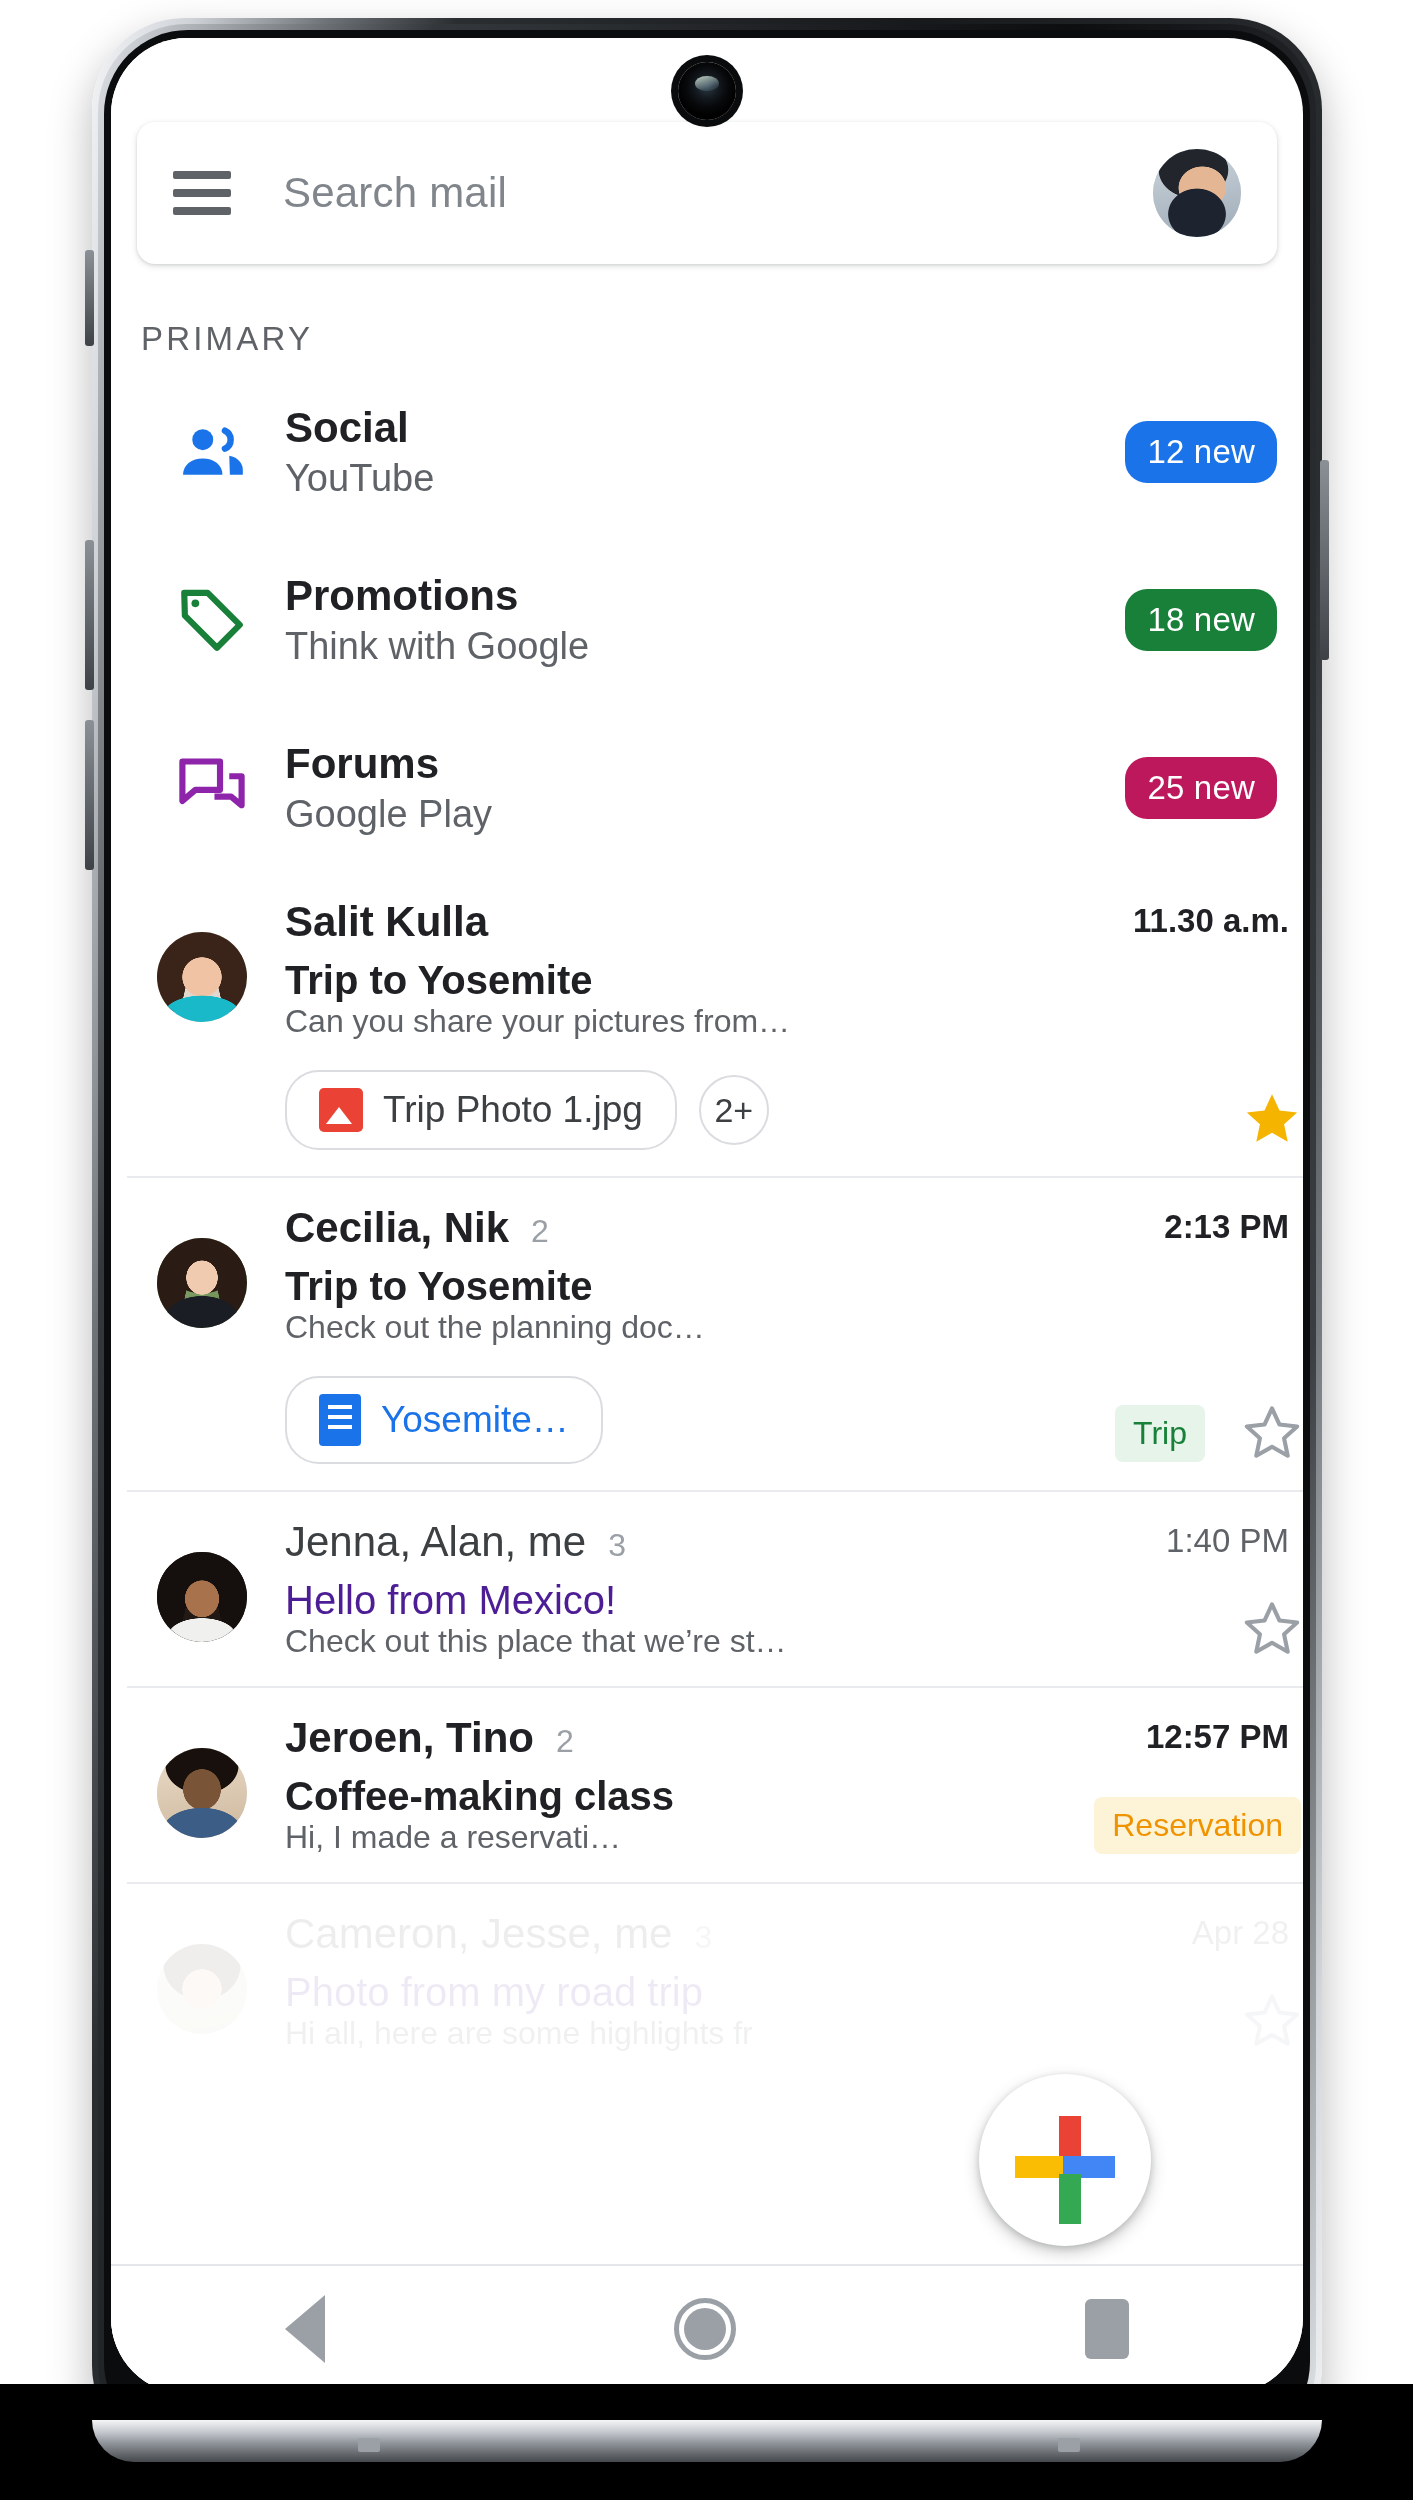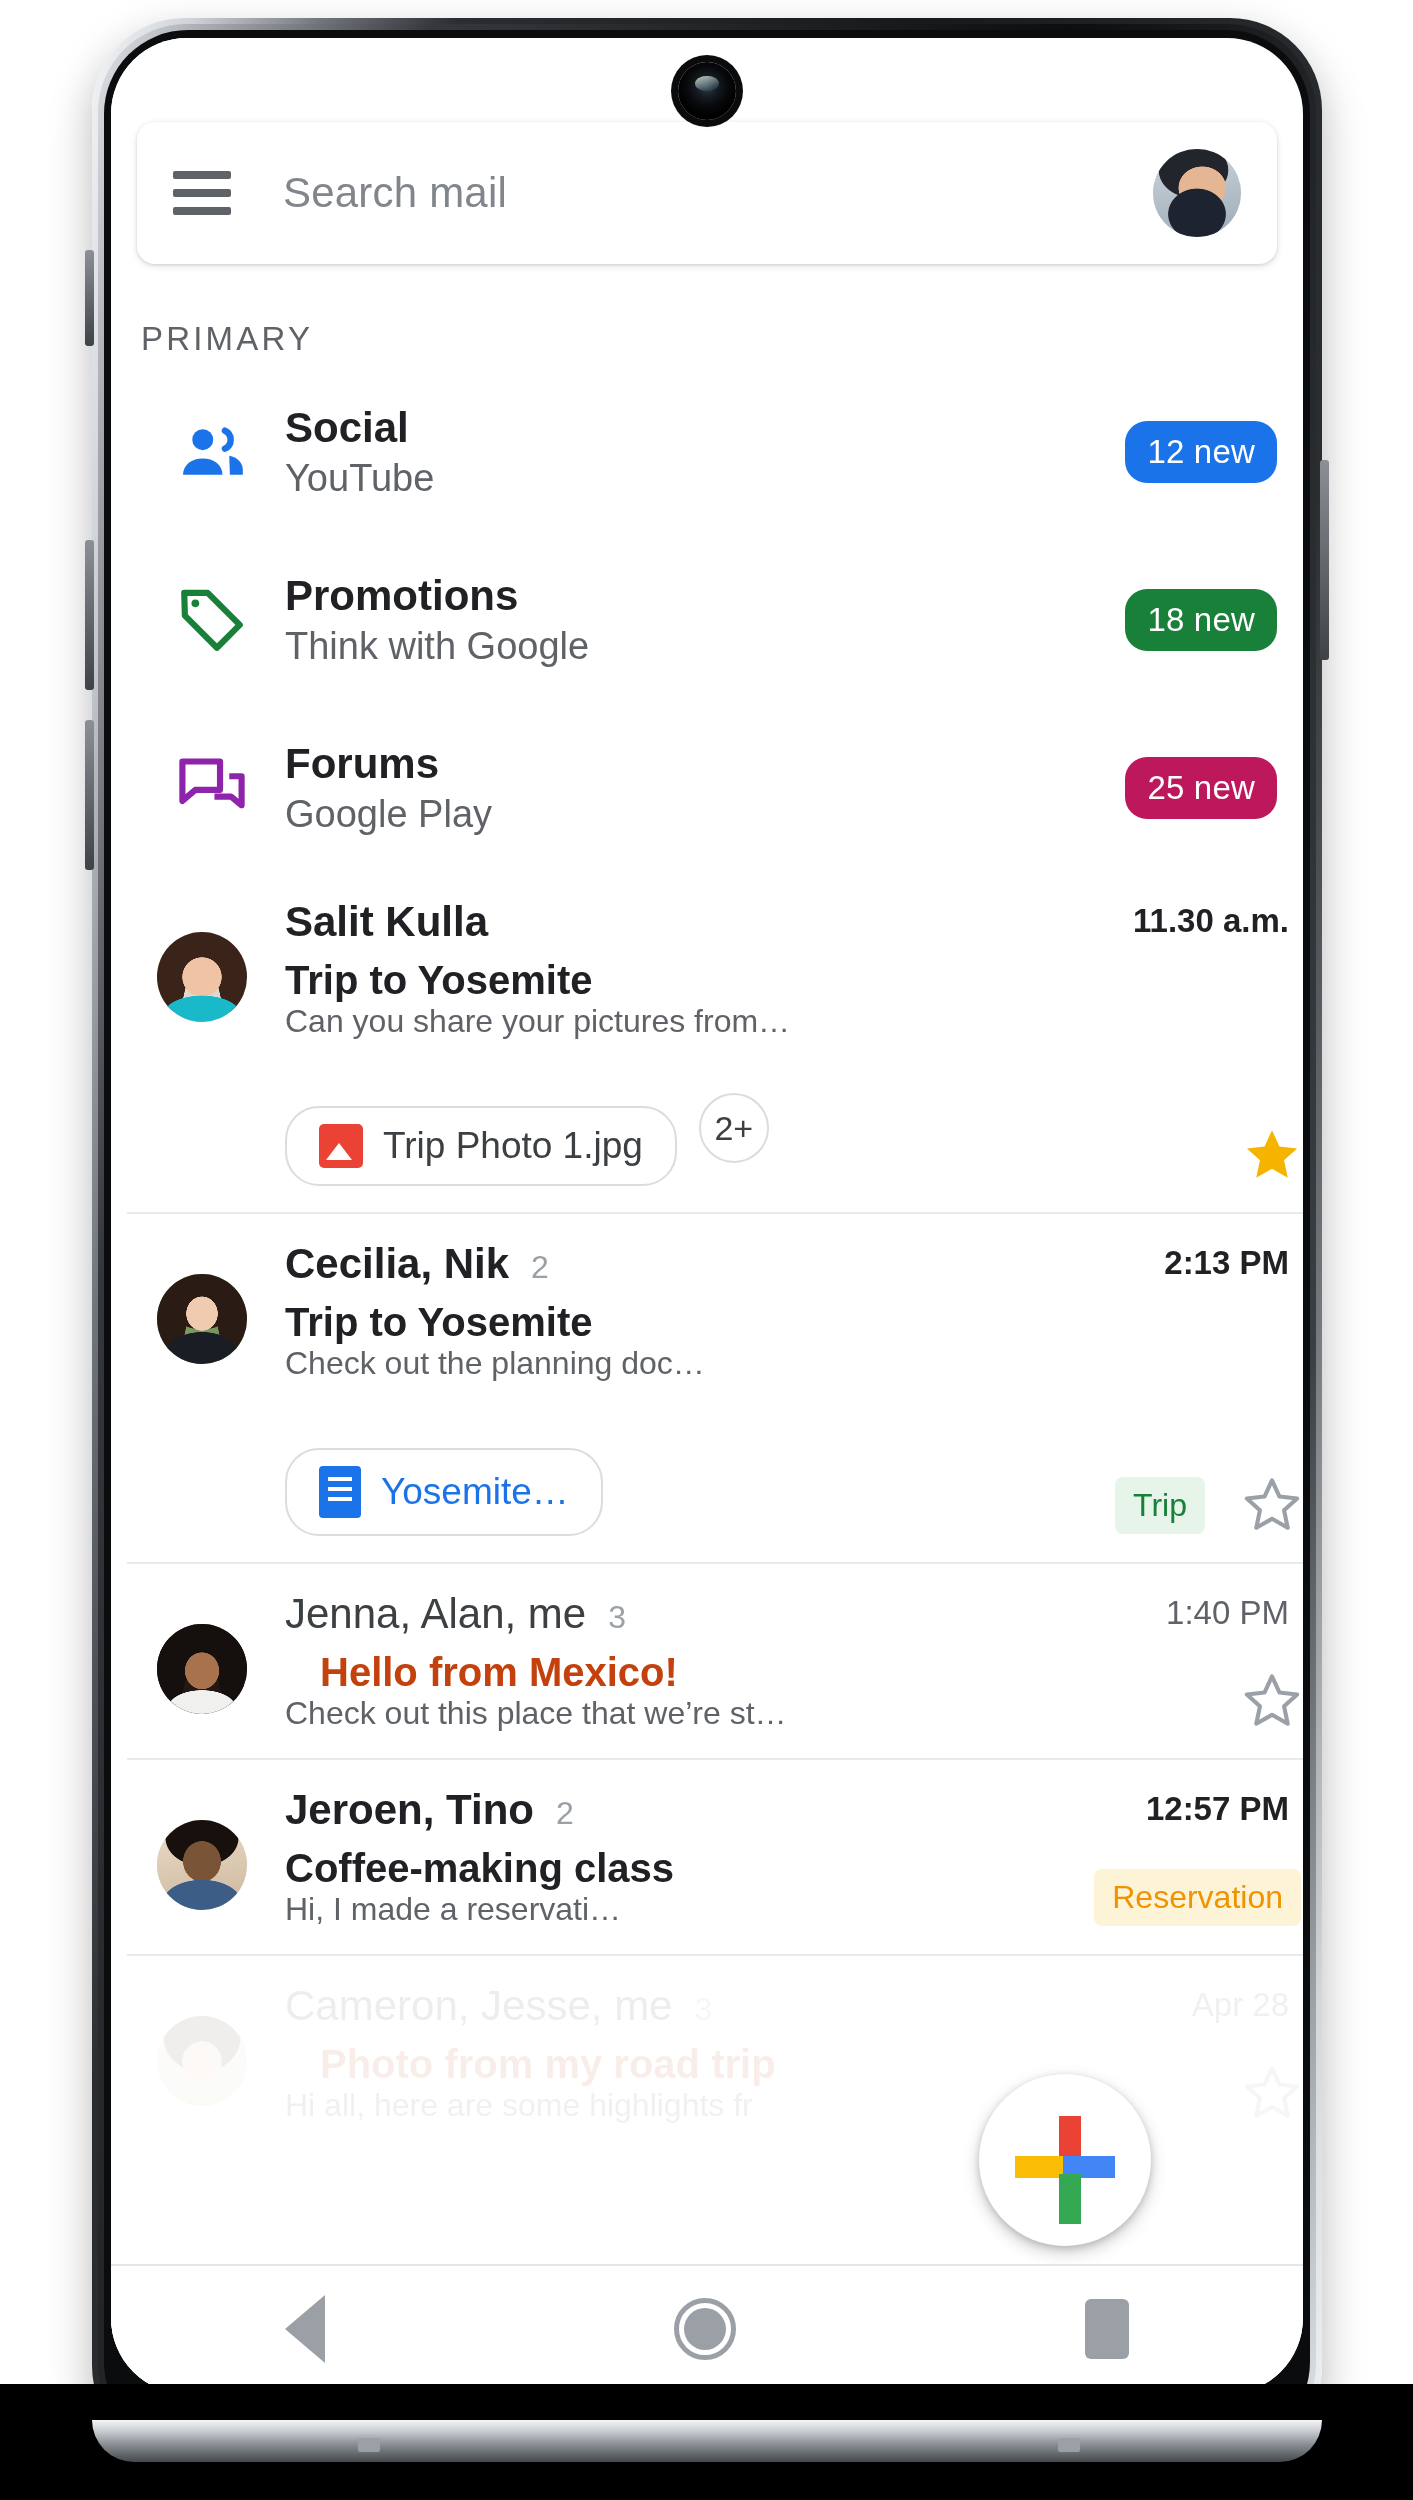--- a/index.html
+++ b/index.html
@@ -155,32 +155,32 @@
     margin-top:34px; margin-right:38px; position:relative; background:#dcdcdc;
   }
   .mail-body{ flex:1; padding-right:30px; position:relative; }
   .mail-line1{ display:flex; align-items:baseline; }
   .sender{ font-size:42px; font-weight:700; color:#202124; }
   .sender.read{ font-weight:400; color:#3c4043; }
   .count{ font-size:32px; color:#9aa0a6; margin-left:22px; }
   .time{ position:absolute; right:30px; top:4px; font-size:33px; font-weight:700; color:#202124; white-space:nowrap;text-align:center; }
   .time.read{ font-weight:400; color:#5f6368; }
   .subject{ font-size:40px; font-weight:700; color:#202124; margin-top:12px; }
-  .subject.read{ font-weight:700; color:#c2410c;margin-left:35px; }
+  .subject.read{ font-weight:400; color:#4c1d95; }
   .snippet{ font-size:32px; color:#5f6368; }
 
   .meta-right{ position:absolute; right:18px; bottom:2px; display:flex; align-items:center; gap:38px; }
   .label-chip{ font-size:32px; padding:10px 18px; border-radius:8px; white-space:nowrap; }
   .star{ width:58px; height:58px; flex:0 0 58px; }
 
   .chips{ display:flex; align-items:center; gap:22px; margin-top:30px; }
   .chip{
     display:inline-flex; align-items:center; gap:20px;
     border:2px solid #dadce0; border-radius:34px; padding:16px 32px;
-    font-size:37px; color:#3c4043; background:#fff; white-space:nowrap;margin-top:36px;
+    font-size:37px; color:#3c4043; background:#fff; white-space:nowrap;
   }
   .chip.doc{ color:#1a73e8; }
   .chip-round{
     width:70px; height:70px; border-radius:50%; border:2px solid #dadce0;
     display:flex; align-items:center; justify-content:center; font-size:34px; color:#3c4043;
   }
   .ico-img{ width:44px; height:44px; border-radius:5px; background:#ea4335; position:relative; }
   .ico-img::after{
     content:""; position:absolute; left:7px; bottom:8px;
     border-left:13px solid transparent; border-right:13px solid transparent;

